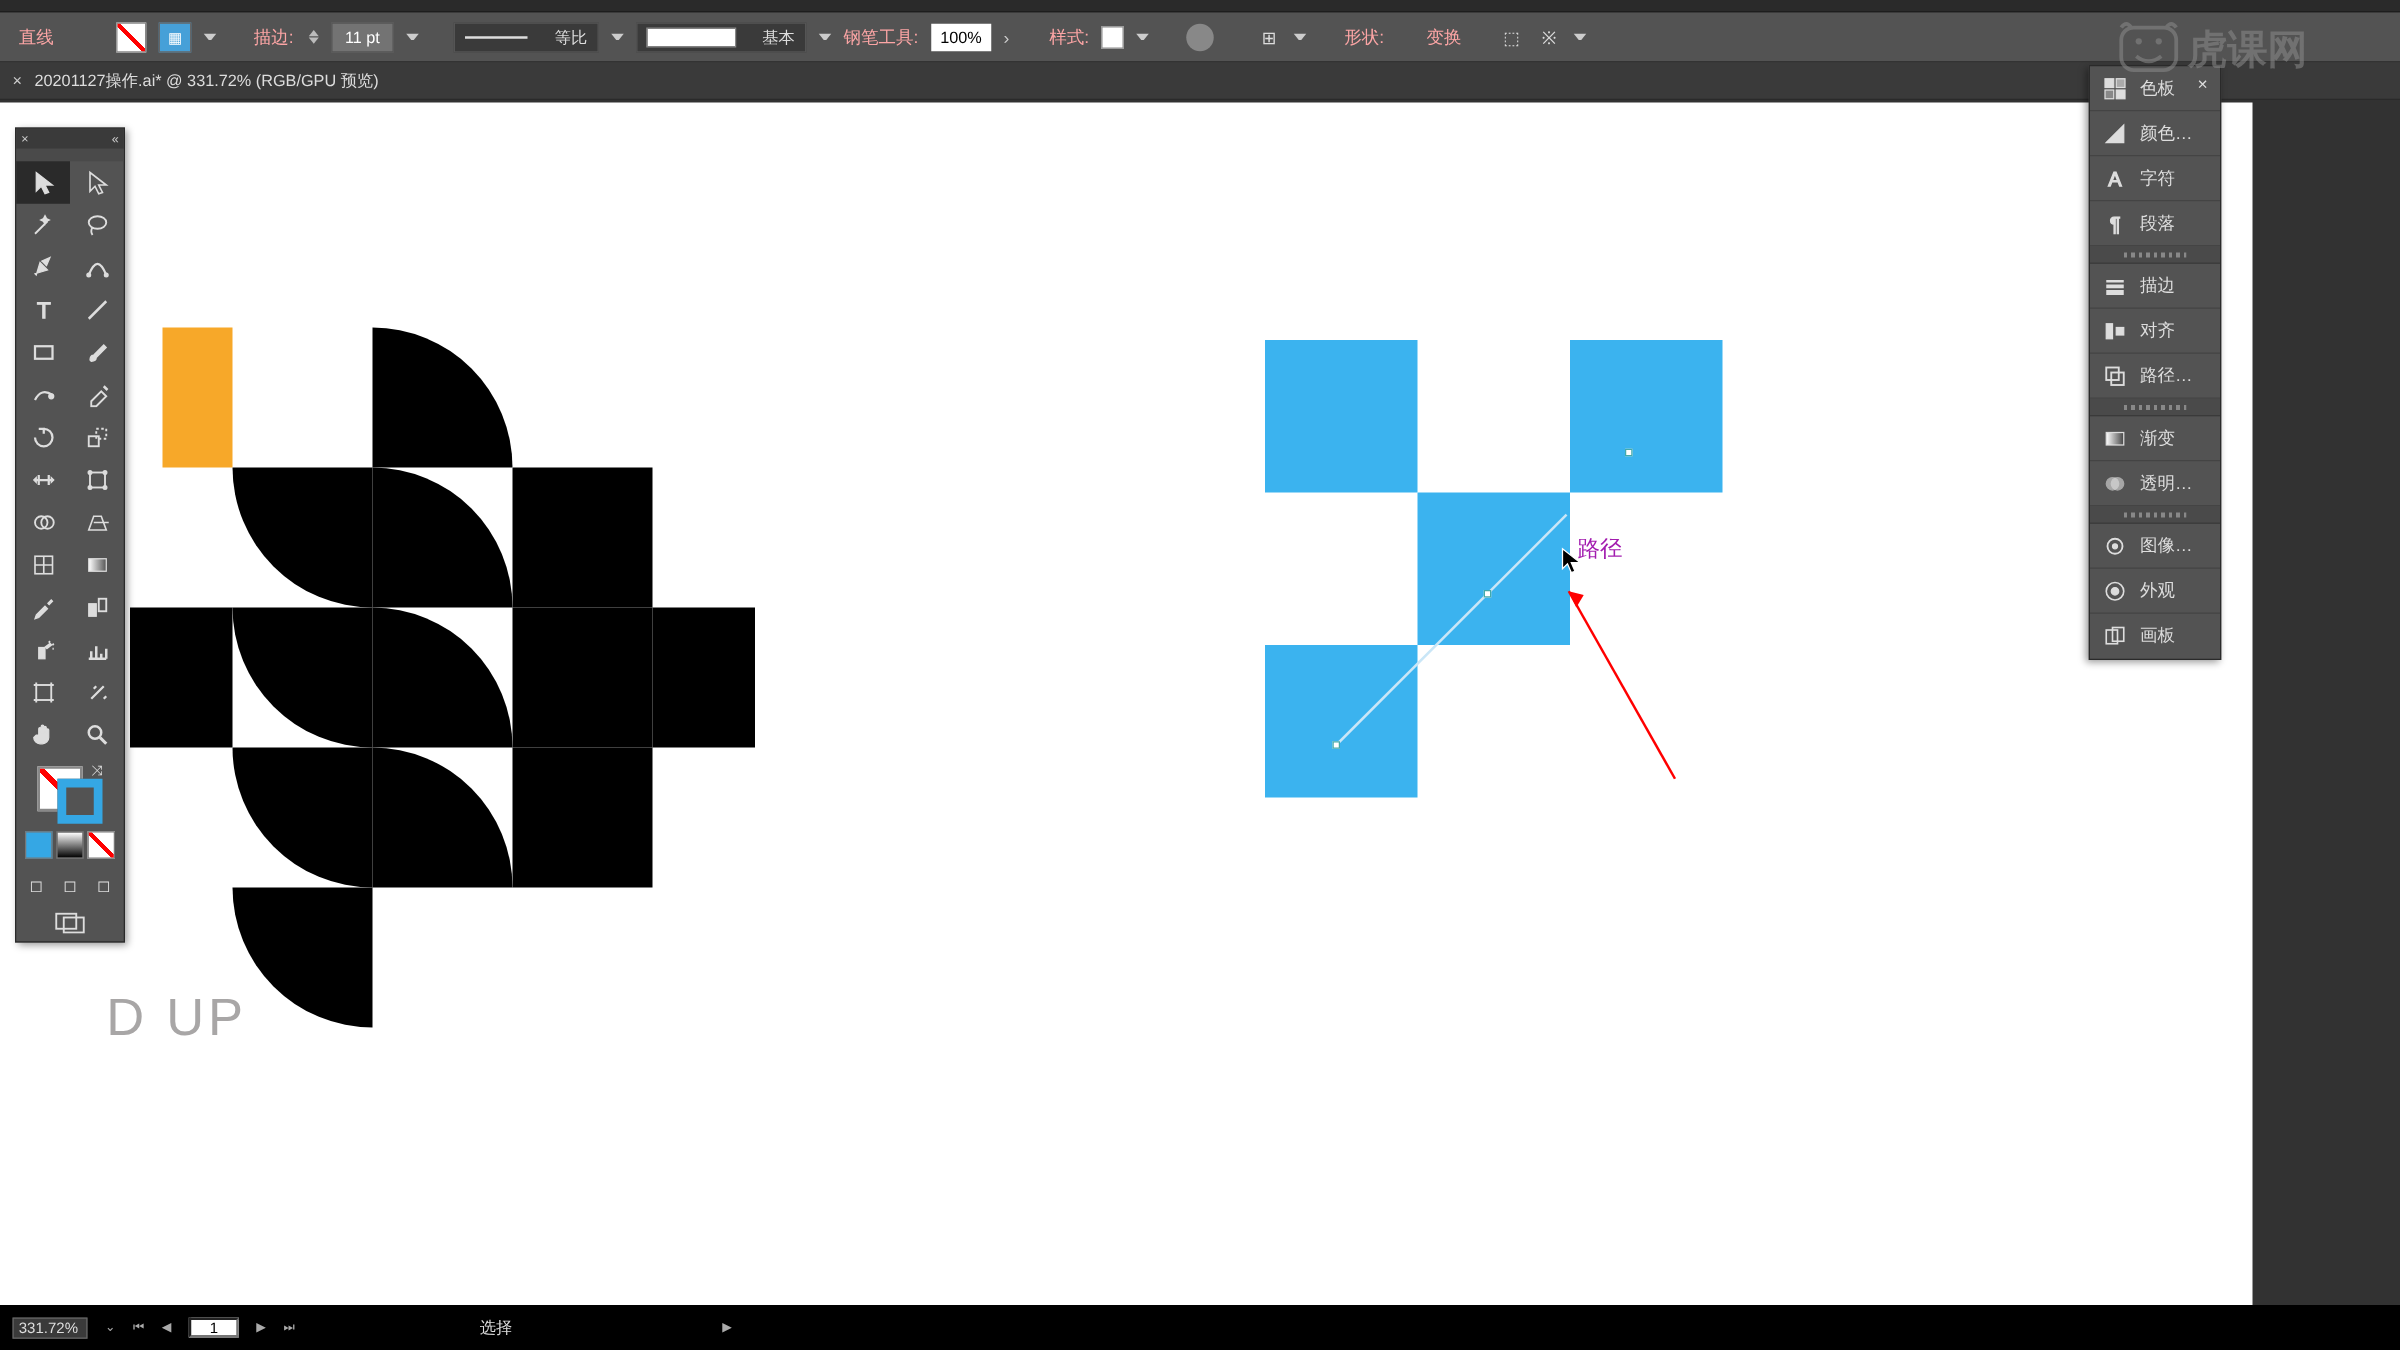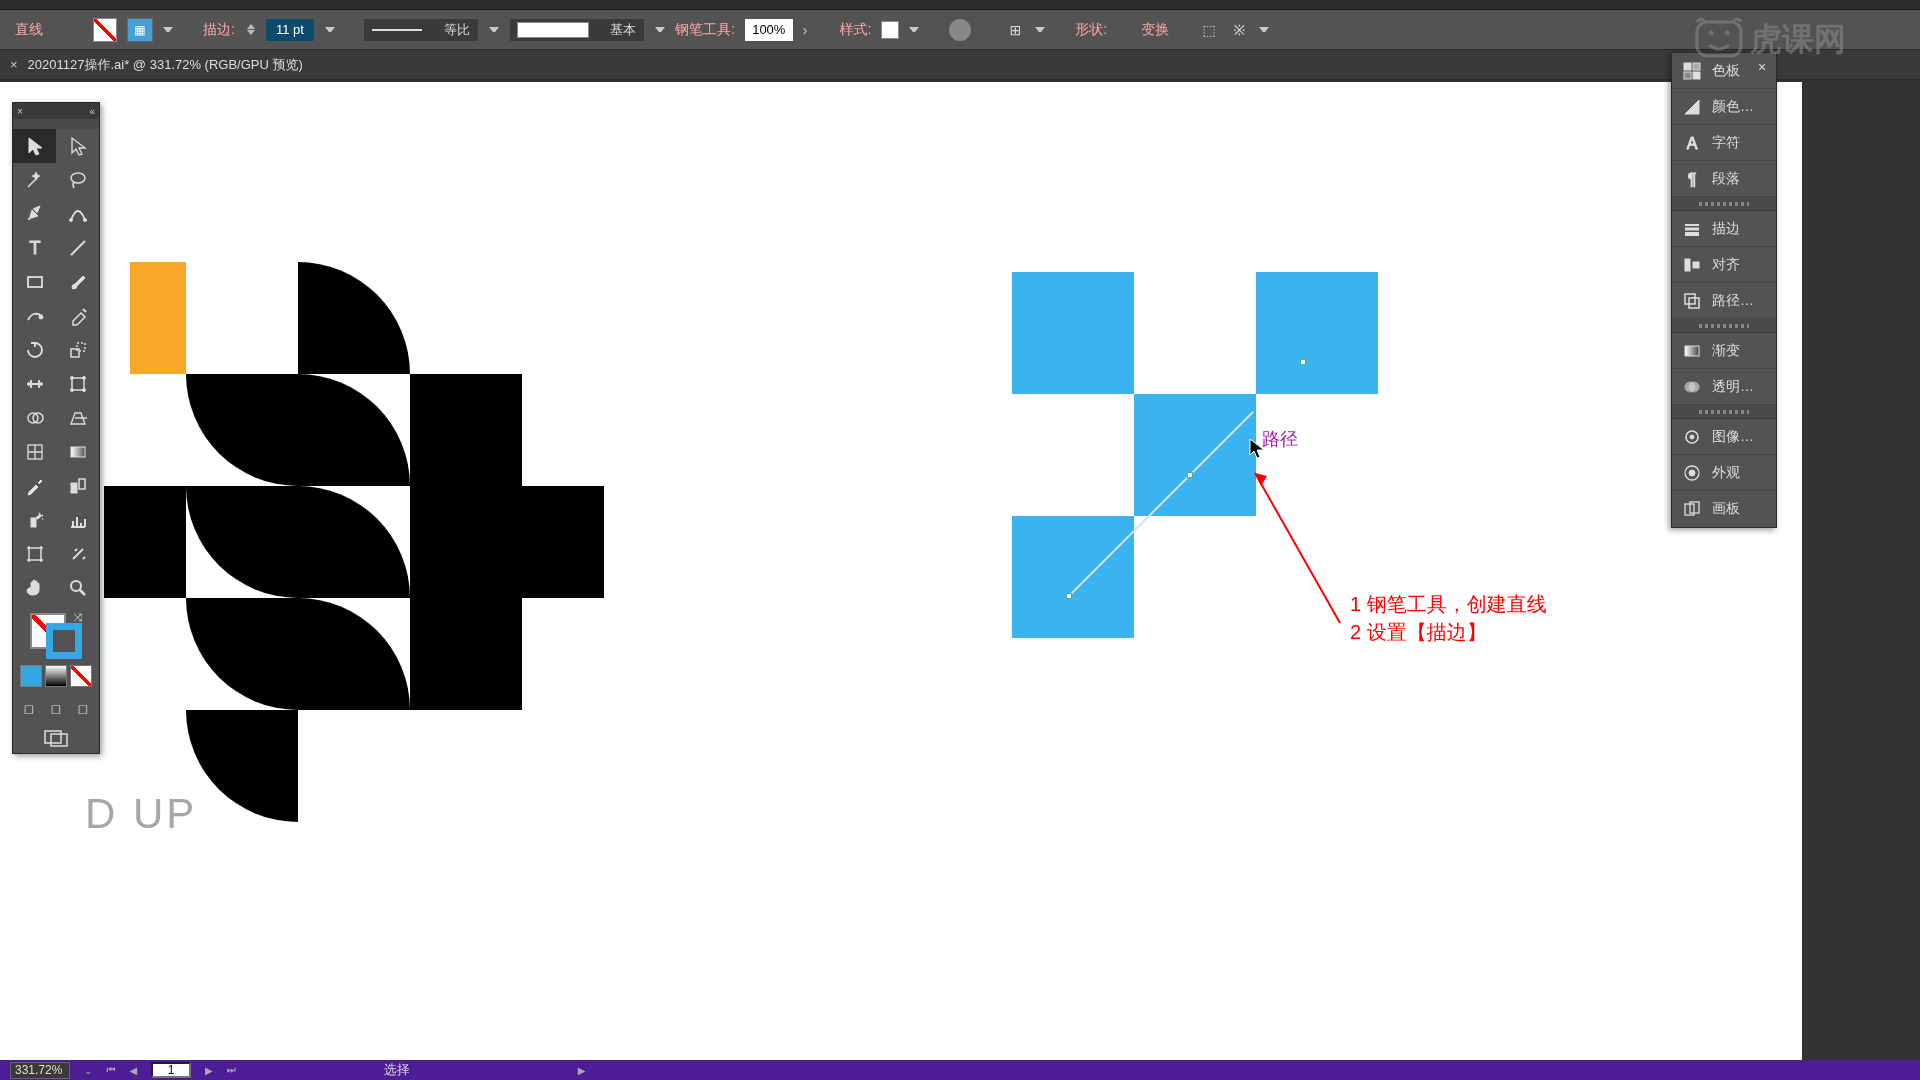--- a/index.html
+++ b/index.html
@@ -4,21 +4,21 @@
 <style>
 *{margin:0;padding:0;box-sizing:border-box;font-family:"Microsoft YaHei",Arial,sans-serif;user-select:none}
 body{background:#323232;overflow:hidden;width:1920px;height:1080px;position:relative}
 .topbar{height:10px;background:#2a2a2a;border-bottom:1px solid #1a1a1a}
 .optbar{height:40px;background:#535353;display:flex;align-items:center;padding:0 15px;gap:10px;color:#ddd;font-size:14px;border-bottom:1px solid #2a2a2a}
 .opt-label{color:#fca5a5}
 .swatch{width:24px;height:24px;background:#fff;border:1px solid #888;position:relative}
 .swatch.diag::after{content:"";position:absolute;left:0;top:0;right:0;bottom:0;background:linear-gradient(to top right,transparent 45%,red 45%,red 55%,transparent 55%)}
 .icon-btn{width:26px;height:24px;background:#46a0d8;border:1px solid #666;display:flex;align-items:center;justify-content:center;color:#fff;font-size:12px}
 .dd{width:10px;height:10px;border:4px solid transparent;border-top:5px solid #ccc;margin-top:4px}
-.stroke-input{width:50px;height:24px;background:#0c4a6e;border:1px solid #555;color:#fff;font-size:13px;text-align:center;display:flex;align-items:center;justify-content:center}
+.stroke-input{width:50px;height:24px;background:#737373;border:1px solid #555;color:#fff;font-size:13px;text-align:center;display:flex;align-items:center;justify-content:center}
 .sel-box{height:24px;background:#3a3a3a;border:1px solid #555;color:#ddd;font-size:13px;display:flex;align-items:center;padding:0 8px;gap:22px}
 .stroke-prev{width:50px;height:2px;background:#ddd}
 .dash-prev{width:70px;height:14px;background:#fff;outline:1px solid #888}
 .opacity-input{width:48px;height:22px;background:#fff;color:#000;border:none;font-size:13px;display:flex;align-items:center;justify-content:center}
 .style-sw{width:18px;height:18px;background:#fff;border:1px solid #888}
 .circ-ic{width:22px;height:22px;border-radius:50%;background:#888}
 .ctrl-ic{width:20px;height:18px;color:#ddd;font-size:14px;display:flex;align-items:center;justify-content:center}
 .doctab{height:30px;background:#3a3a3a;display:flex;align-items:center;padding:0 10px;color:#ddd;font-size:13px;border-bottom:1px solid #2a2a2a}
 .tab-x{margin-right:10px;color:#ccc}
 .main{position:absolute;top:82px;left:0;right:0;bottom:20px;display:flex}
@@ -63,21 +63,21 @@
 .blue-grp{position:absolute;left:1012px;top:190px}
 .bsq{position:absolute;width:122px;height:122px;background:#3bb3ef}
 .path-line{position:absolute;left:1068px;top:514px;width:262px;height:2px;background:#c9e6f7;transform:rotate(-45deg);transform-origin:left center;z-index:5}
 .anch{position:absolute;width:6px;height:6px;background:#fff;border:1px solid #4aa;z-index:6}
 .cursor{position:absolute;left:1248px;top:355px;z-index:20}
 .cursor svg{width:18px;height:24px}
 .hint{position:absolute;left:1262px;top:345px;color:#a21caf;font-size:18px;z-index:7}
 .red-arrow{position:absolute;left:1250px;top:386px;z-index:7}
 .red-arrow svg{width:95px;height:160px}
 .anno{position:absolute;left:1350px;top:508px;color:#ff0000;font-size:20px;line-height:28px}
-.statusbar{position:absolute;bottom:0;left:0;right:0;height:20px;background:#4c1d95;display:flex;align-items:center;padding:0 10px;color:#ddd;font-size:13px;gap:14px}
+.statusbar{position:absolute;bottom:0;left:0;right:0;height:36px;background:#000000;display:flex;align-items:center;padding:0 10px;color:#ddd;font-size:13px;gap:14px}
 .sb-input{background:#3a3a3a;border:1px solid #666;color:#ddd;padding:0 4px;height:17px;width:60px;font-size:12px;display:flex;align-items:center}
 .sb-pg{background:#fff;color:#000;width:40px;height:16px;font-size:12px;text-align:center}
 .nav-ar{color:#aaa;font-size:10px;cursor:pointer}
 .watermark{position:absolute;right:15px;top:16px;z-index:50;opacity:.55}
 .watermark svg{width:210px;height:46px}
 .spin{display:flex;flex-direction:column;gap:1px;margin-left:2px}
 .spin div{width:0;height:0;border:4px solid transparent}
 .spin .up{border-bottom:5px solid #bbb}
 .spin .dn{border-top:5px solid #bbb}
 .tab-x-top{position:absolute;right:30px;top:-30px;width:20px;height:30px;display:flex;align-items:center;justify-content:center;color:#ddd;font-size:14px;z-index:11}
@@ -384,24 +384,20 @@
         </svg>
     </div>
 
     <div class="red-arrow">
       <svg viewBox="0 0 95 160">
           <line x1="5" y1="5" x2="90" y2="155" stroke="#ff0000" stroke-width="2"></line>
           <path d="M5 5 l12 3 l-6 10 z" fill="#ff0000"></path>
         </svg>
     </div>
 
-    <div class="anno">
-      <div>1 钢笔工具，创建直线</div>
-      <div>2 设置【描边】</div>
-    </div>
 
     <div class="tab-x-top">×</div>
     <div class="rpanel">
       <div class="rp-item">
         <div class="rp-ic">
             <svg viewBox="0 0 18 18">
               <rect x="1" y="1" width="7" height="7" fill="#ddd"></rect>
               <rect x="10" y="1" width="7" height="7" fill="#aaa"></rect>
               <rect x="1" y="10" width="7" height="7" fill="#888"></rect>
               <rect x="10" y="10" width="7" height="7" fill="#ddd"></rect>

